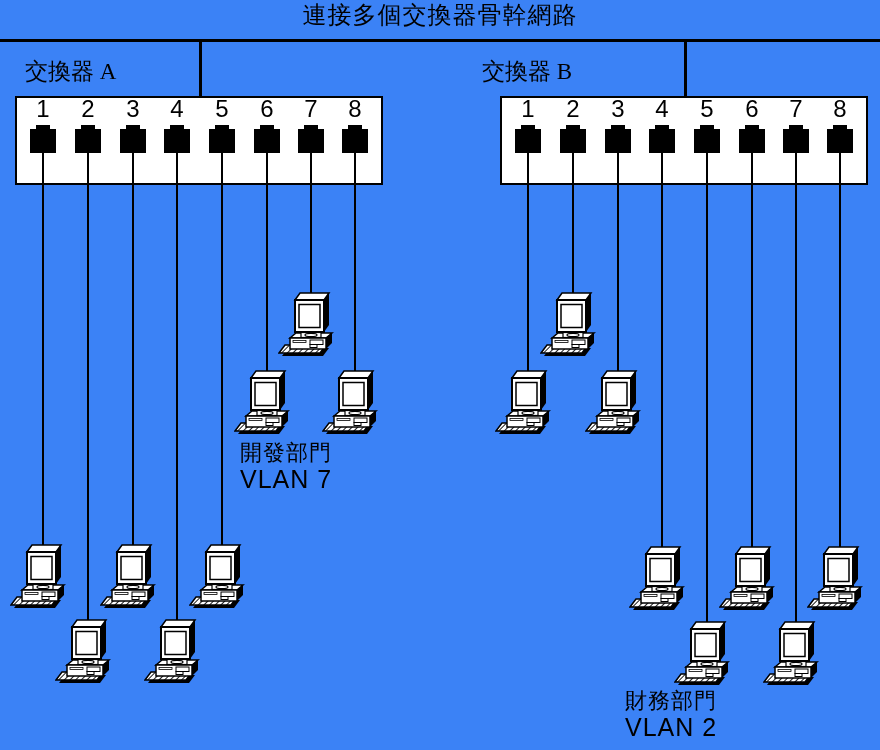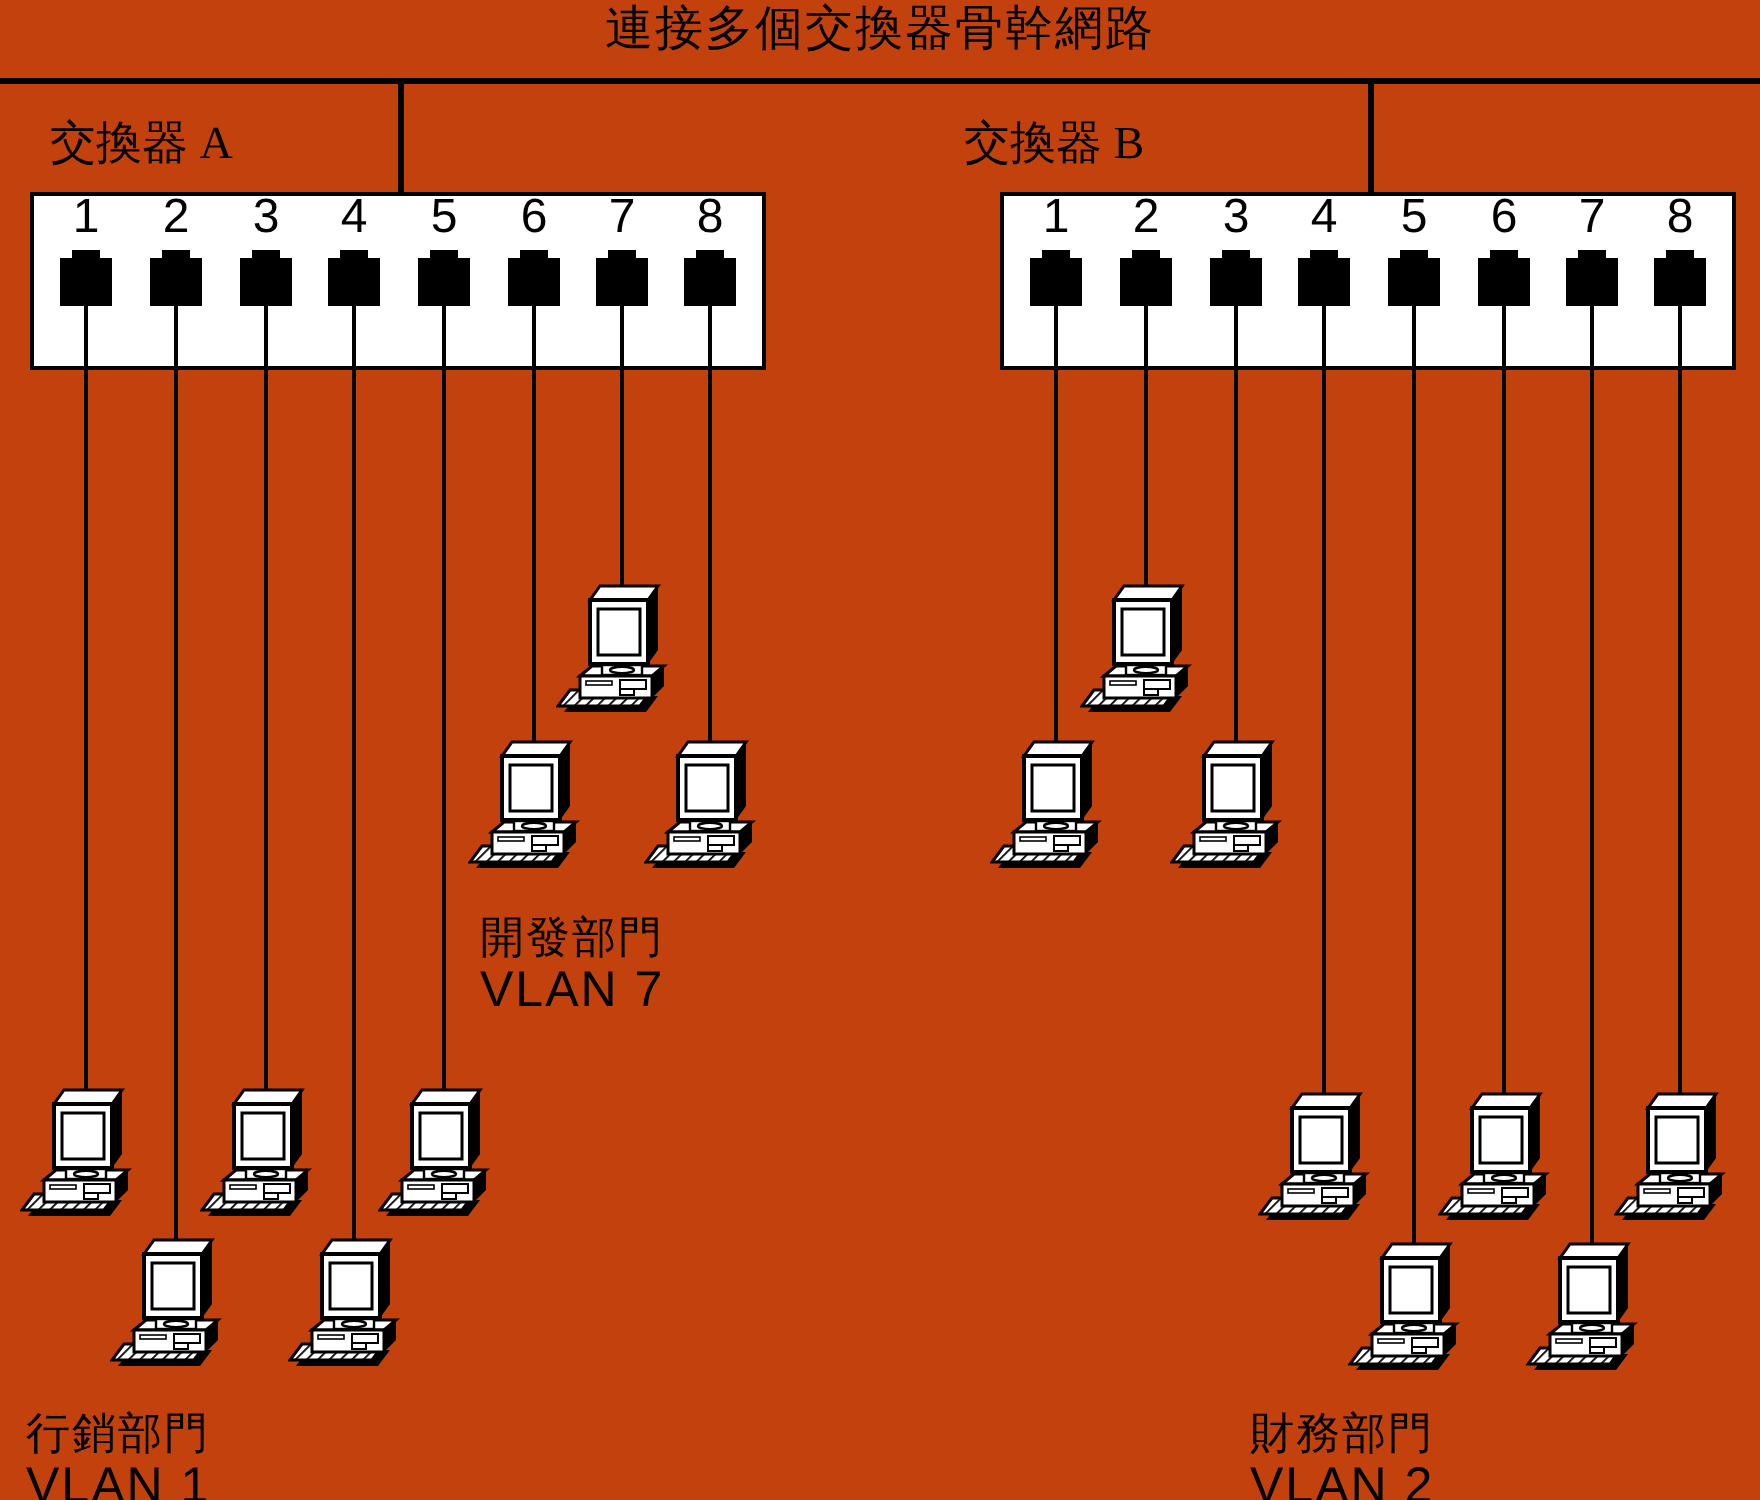--- a/index.html
+++ b/index.html
@@ -1,16 +1,16 @@
 <!DOCTYPE html>
 <html><head>
 <meta charset="utf-8">
 <style>
   html,body{margin:0;padding:0;background:#ffffff;}
-  .stage{position:relative;width:880px;height:750px;background:#c2410c;color:#000;overflow:hidden;
+  .stage{position:relative;width:880px;height:750px;background:#3b82f6;color:#000;overflow:hidden;
          font-family:"Liberation Sans",sans-serif;}
   .title{position:absolute;left:0;right:0;top:0;text-align:center;
          font:24px/30px "Liberation Serif",serif;letter-spacing:1px;}
   .backbone{position:absolute;left:0;top:39px;width:880px;height:3px;background:#000;}
   .drop{position:absolute;top:39px;width:3px;height:58px;background:#000;}
   .drop-a{left:199px;}
   .drop-b{left:684px;}
   .switch-label{position:absolute;top:58px;font:23px/28px "Liberation Serif",serif;}
   .switch-box{position:absolute;top:96px;height:89px;width:368px;border:2px solid #000;
               background:#fff;box-sizing:border-box;}
@@ -21,21 +21,21 @@
   .port:nth-of-type(3){left:103px}.port:nth-of-type(4){left:147px}
   .port:nth-of-type(5){left:192px}.port:nth-of-type(6){left:237px}
   .port:nth-of-type(7){left:281px}.port:nth-of-type(8){left:325px}
   .port-num{position:absolute;top:-2px;left:-9px;right:-9px;text-align:center;
             font:24px/26px "Liberation Sans",sans-serif;}
   .jack{position:absolute;top:31px;left:0;width:26px;height:24px;background:#000;}
   .jack::before{content:"";position:absolute;top:-4px;left:6px;width:14px;height:4px;background:#000;}
   .cable{position:absolute;top:153px;width:2px;background:#000;}
   .pc{position:absolute;width:56px;height:68px;}
   .vlan-label{position:absolute;}
-  .dept{font:22px/26px "Liberation Serif",serif;letter-spacing:1px;margin-top:16px;}
+  .dept{font:22px/26px "Liberation Serif",serif;letter-spacing:1px;}
   .vnum{font:25px/27px "Liberation Sans",sans-serif;letter-spacing:1px;}
   .defs-holder{position:absolute;width:0;height:0;overflow:hidden;}
 </style>
 </head>
 <body>
 
 <svg class="defs-holder" aria-hidden="true">
   <defs>
     <pattern id="kbhatch" width="4" height="4" patternUnits="userSpaceOnUse" patternTransform="rotate(45)">
       <rect width="4" height="4" fill="#ffffff"></rect>
@@ -208,22 +208,18 @@
       <use href="#pc-icon"></use>
     </svg>
   <svg class="pc" style="left:807px;top:542px" viewBox="0 0 56 68">
       <use href="#pc-icon"></use>
     </svg>
 
   <div class="vlan-label" style="left:240px;top:440px">
     <div class="dept">開發部門</div>
     <div class="vnum">VLAN 7</div>
   </div>
-  <div class="vlan-label" style="left:13px;top:688px">
-    <div class="dept">行銷部門</div>
-    <div class="vnum">VLAN 1</div>
-  </div>
   <div class="vlan-label" style="left:625px;top:688px">
     <div class="dept">財務部門</div>
     <div class="vnum">VLAN 2</div>
   </div>
 
 </div>
 
 </body></html>

